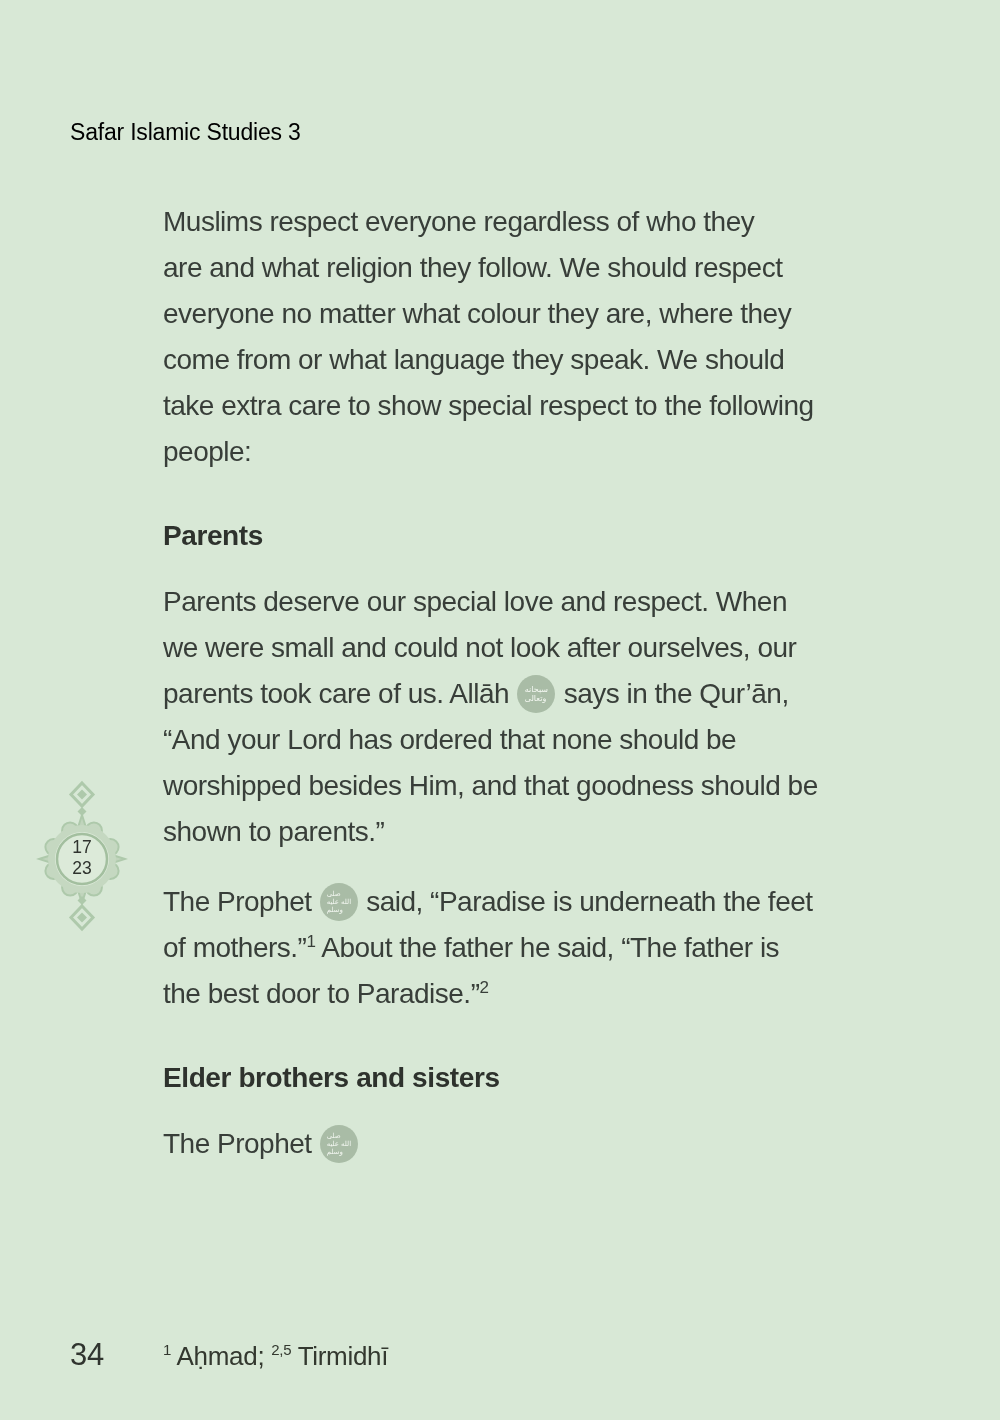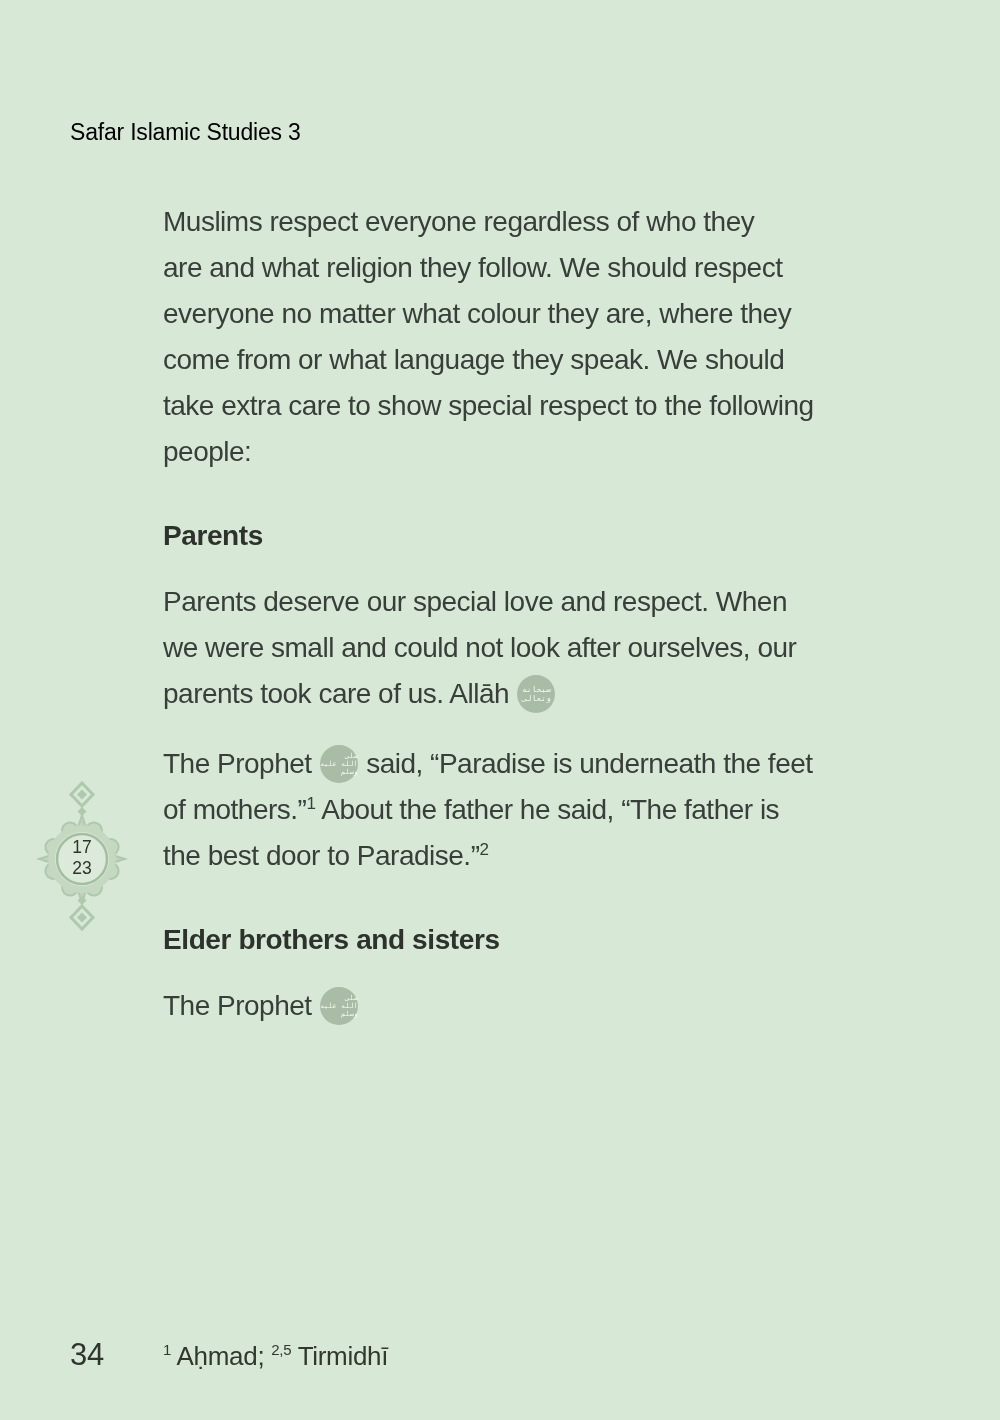--- a/index.html
+++ b/index.html
@@ -73,24 +73,24 @@
     border-radius: 50%;
     background: #a9bca6;
     vertical-align: middle;
     margin: 0 1px;
     position: relative;
     top: -2px;
   }
   .badge .badge-text {
     display: block;
     color: #f4f8f2;
-    font-family: Liberation Mono, monospace;
+    font-family: Liberation Sans, sans-serif;
     font-size: 8px;
     line-height: 9px;
-    text-align: right;
+    text-align: left;
     white-space: pre-line;
     direction: rtl;
     letter-spacing: 0;
   }
   .badge.badge-small-text .badge-text { font-size: 7px; line-height: 8px; }
 
   .ornament {
     position: absolute;
     left: 36px; top: 780px;
     width: 92px; height: 152px;
@@ -179,21 +179,24 @@
 everyone no matter what colour they are, where they
 come from or what language they speak. We should
 take extra care to show special respect to the following
 people:</p>
 
     <h2 class="section">Parents</h2>
 
     <p class="body"><span>Parents deserve our special love and respect. When
 we were small and could not look after ourselves, our
 parents took care of us. Allāh </span><span class="badge"><span class="badge-text">سبحانه
-وتعالى</span></span></p>
+وتعالى</span></span><span> says in the Qur’ān,
+“And your Lord has ordered that none should be
+worshipped besides Him, and that goodness should be
+shown to parents.”</span></p>
 
     <p class="body"><span>The Prophet </span><span class="badge badge-small-text"><span class="badge-text">صلى
 الله عليه
 وسلم</span></span><span> said, “Paradise is underneath the feet
 of mothers.”</span><sup class="fn">1</sup><span> About the father he said, “The father is
 the best door to Paradise.”</span><sup class="fn">2</sup></p>
 
     <h2 class="section">Elder brothers and sisters</h2>
 
     <p class="body"><span>The Prophet </span><span class="badge badge-small-text"><span class="badge-text">صلى

